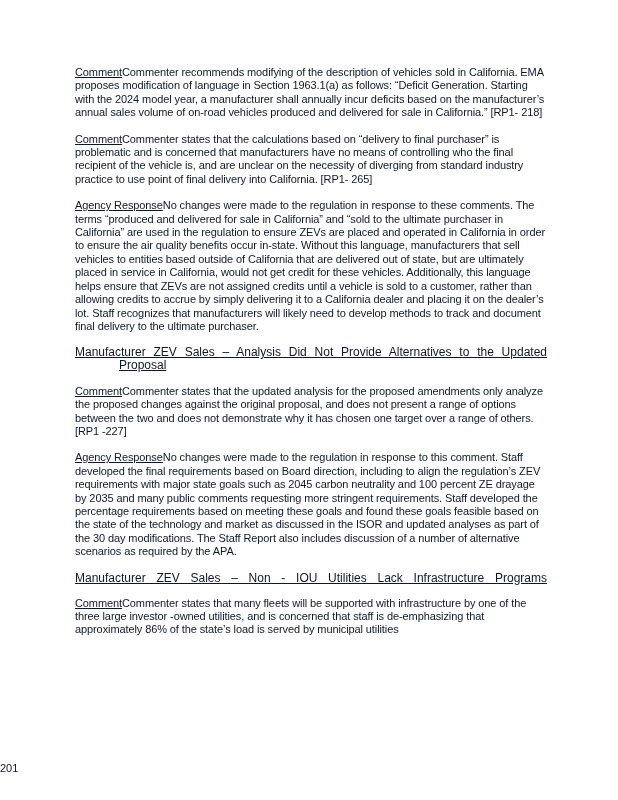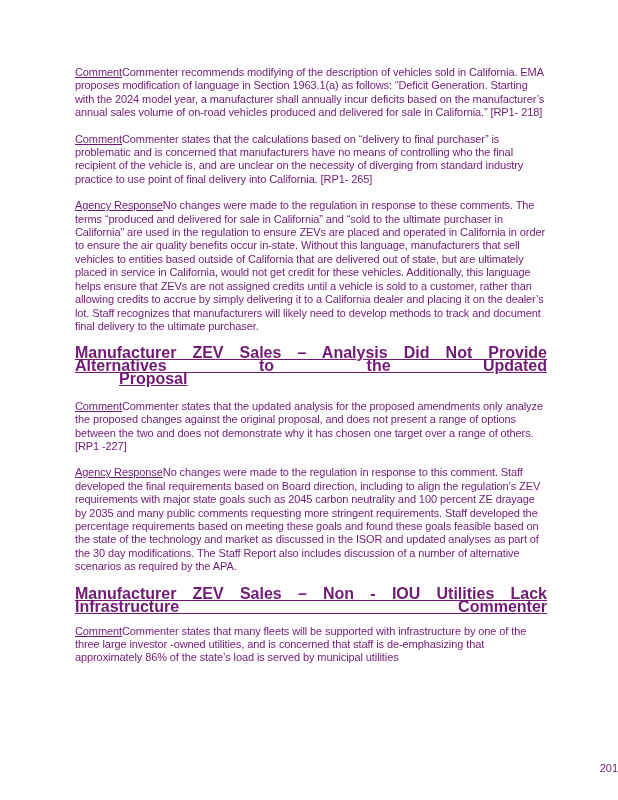--- a/index.html
+++ b/index.html
@@ -5,21 +5,21 @@
   html, body {
     margin: 0;
     padding: 0;
     background: #ffffff;
   }
   .page {
     position: relative;
     width: 618px;
     height: 800px;
     background: #ffffff;
-    color: #701a75;
+    color: #0f172a;
     font-family: "Liberation Sans", sans-serif;
     overflow: hidden;
     border-radius: 28px;
   }
   .content {
     position: absolute;
     left: 75px;
     top: 66px;
     width: 472px;
     font-size: 11px;
@@ -30,39 +30,39 @@
     margin: 0 0 13px 0;
     letter-spacing: -0.1px;
   }
   .label {
     text-decoration: underline;
   }
   .heading-block {
     margin: 1px 0 12px 0;
   }
   .heading-line {
-    font-weight: bold;
-    font-size: 16px;
+    font-weight: normal;
+    font-size: 12px;
     line-height: 13px;
     text-decoration: underline;
   }
   .heading-line.justified {
     text-align: justify;
     text-align-last: justify;
   }
   .heading-line.plain {
     display: inline-block;
     padding-left: 44px;
   }
   .pagenum {
     position: absolute;
     left: 0;
     right: 0;
     bottom: 26px;
-    text-align: right;
+    text-align: left;
     font-size: 11px;
   }
 </style>
 </head>
 <body>
 
 <div class="page">
   <div class="content">
 
     <p class="para"><span class="label">Comment</span><span>Commenter recommends modifying of the description of vehicles sold in California. EMA proposes modification of language in Section 1963.1(a) as follows: “Deficit Generation. Starting with the 2024 model year, a manufacturer shall annually incur deficits based on the manufacturer’s annual sales volume of on-road vehicles produced and delivered for sale in California.” [RP1- 218]</span></p>
@@ -74,21 +74,21 @@
     <div class="heading-block">
       <div class="heading-line justified">Manufacturer ZEV Sales – Analysis Did Not Provide Alternatives to the Updated</div>
       <div><span class="heading-line plain">Proposal</span></div>
     </div>
 
     <p class="para"><span class="label">Comment</span><span>Commenter states that the updated analysis for the proposed amendments only analyze the proposed changes against the original proposal, and does not present a range of options between the two and does not demonstrate why it has chosen one target over a range of others. [RP1 -227]</span></p>
 
     <p class="para"><span class="label">Agency Response</span><span>No changes were made to the regulation in response to this comment. Staff developed the final requirements based on Board direction, including to align the regulation’s ZEV requirements with major state goals such as 2045 carbon neutrality and 100 percent ZE drayage by 2035 and many public comments requesting more stringent requirements. Staff developed the percentage requirements based on meeting these goals and found these goals feasible based on the state of the technology and market as discussed in the ISOR and updated analyses as part of the 30 day modifications. The Staff Report also includes discussion of a number of alternative scenarios as required by the APA.</span></p>
 
     <div class="heading-block">
-      <div class="heading-line justified">Manufacturer ZEV Sales – Non - IOU Utilities Lack Infrastructure Commenter</div>
+      <div class="heading-line justified">Manufacturer ZEV Sales – Non - IOU Utilities Lack Infrastructure Programs</div>
     </div>
 
     <p class="para"><span class="label">Comment</span><span>Commenter states that many fleets will be supported with infrastructure by one of the three large investor -owned utilities, and is concerned that staff is de-emphasizing that approximately 86% of the state’s load is served by municipal utilities</span></p>
 
   </div>
 
   <div class="pagenum">201</div>
 </div>
 
 </body></html>

